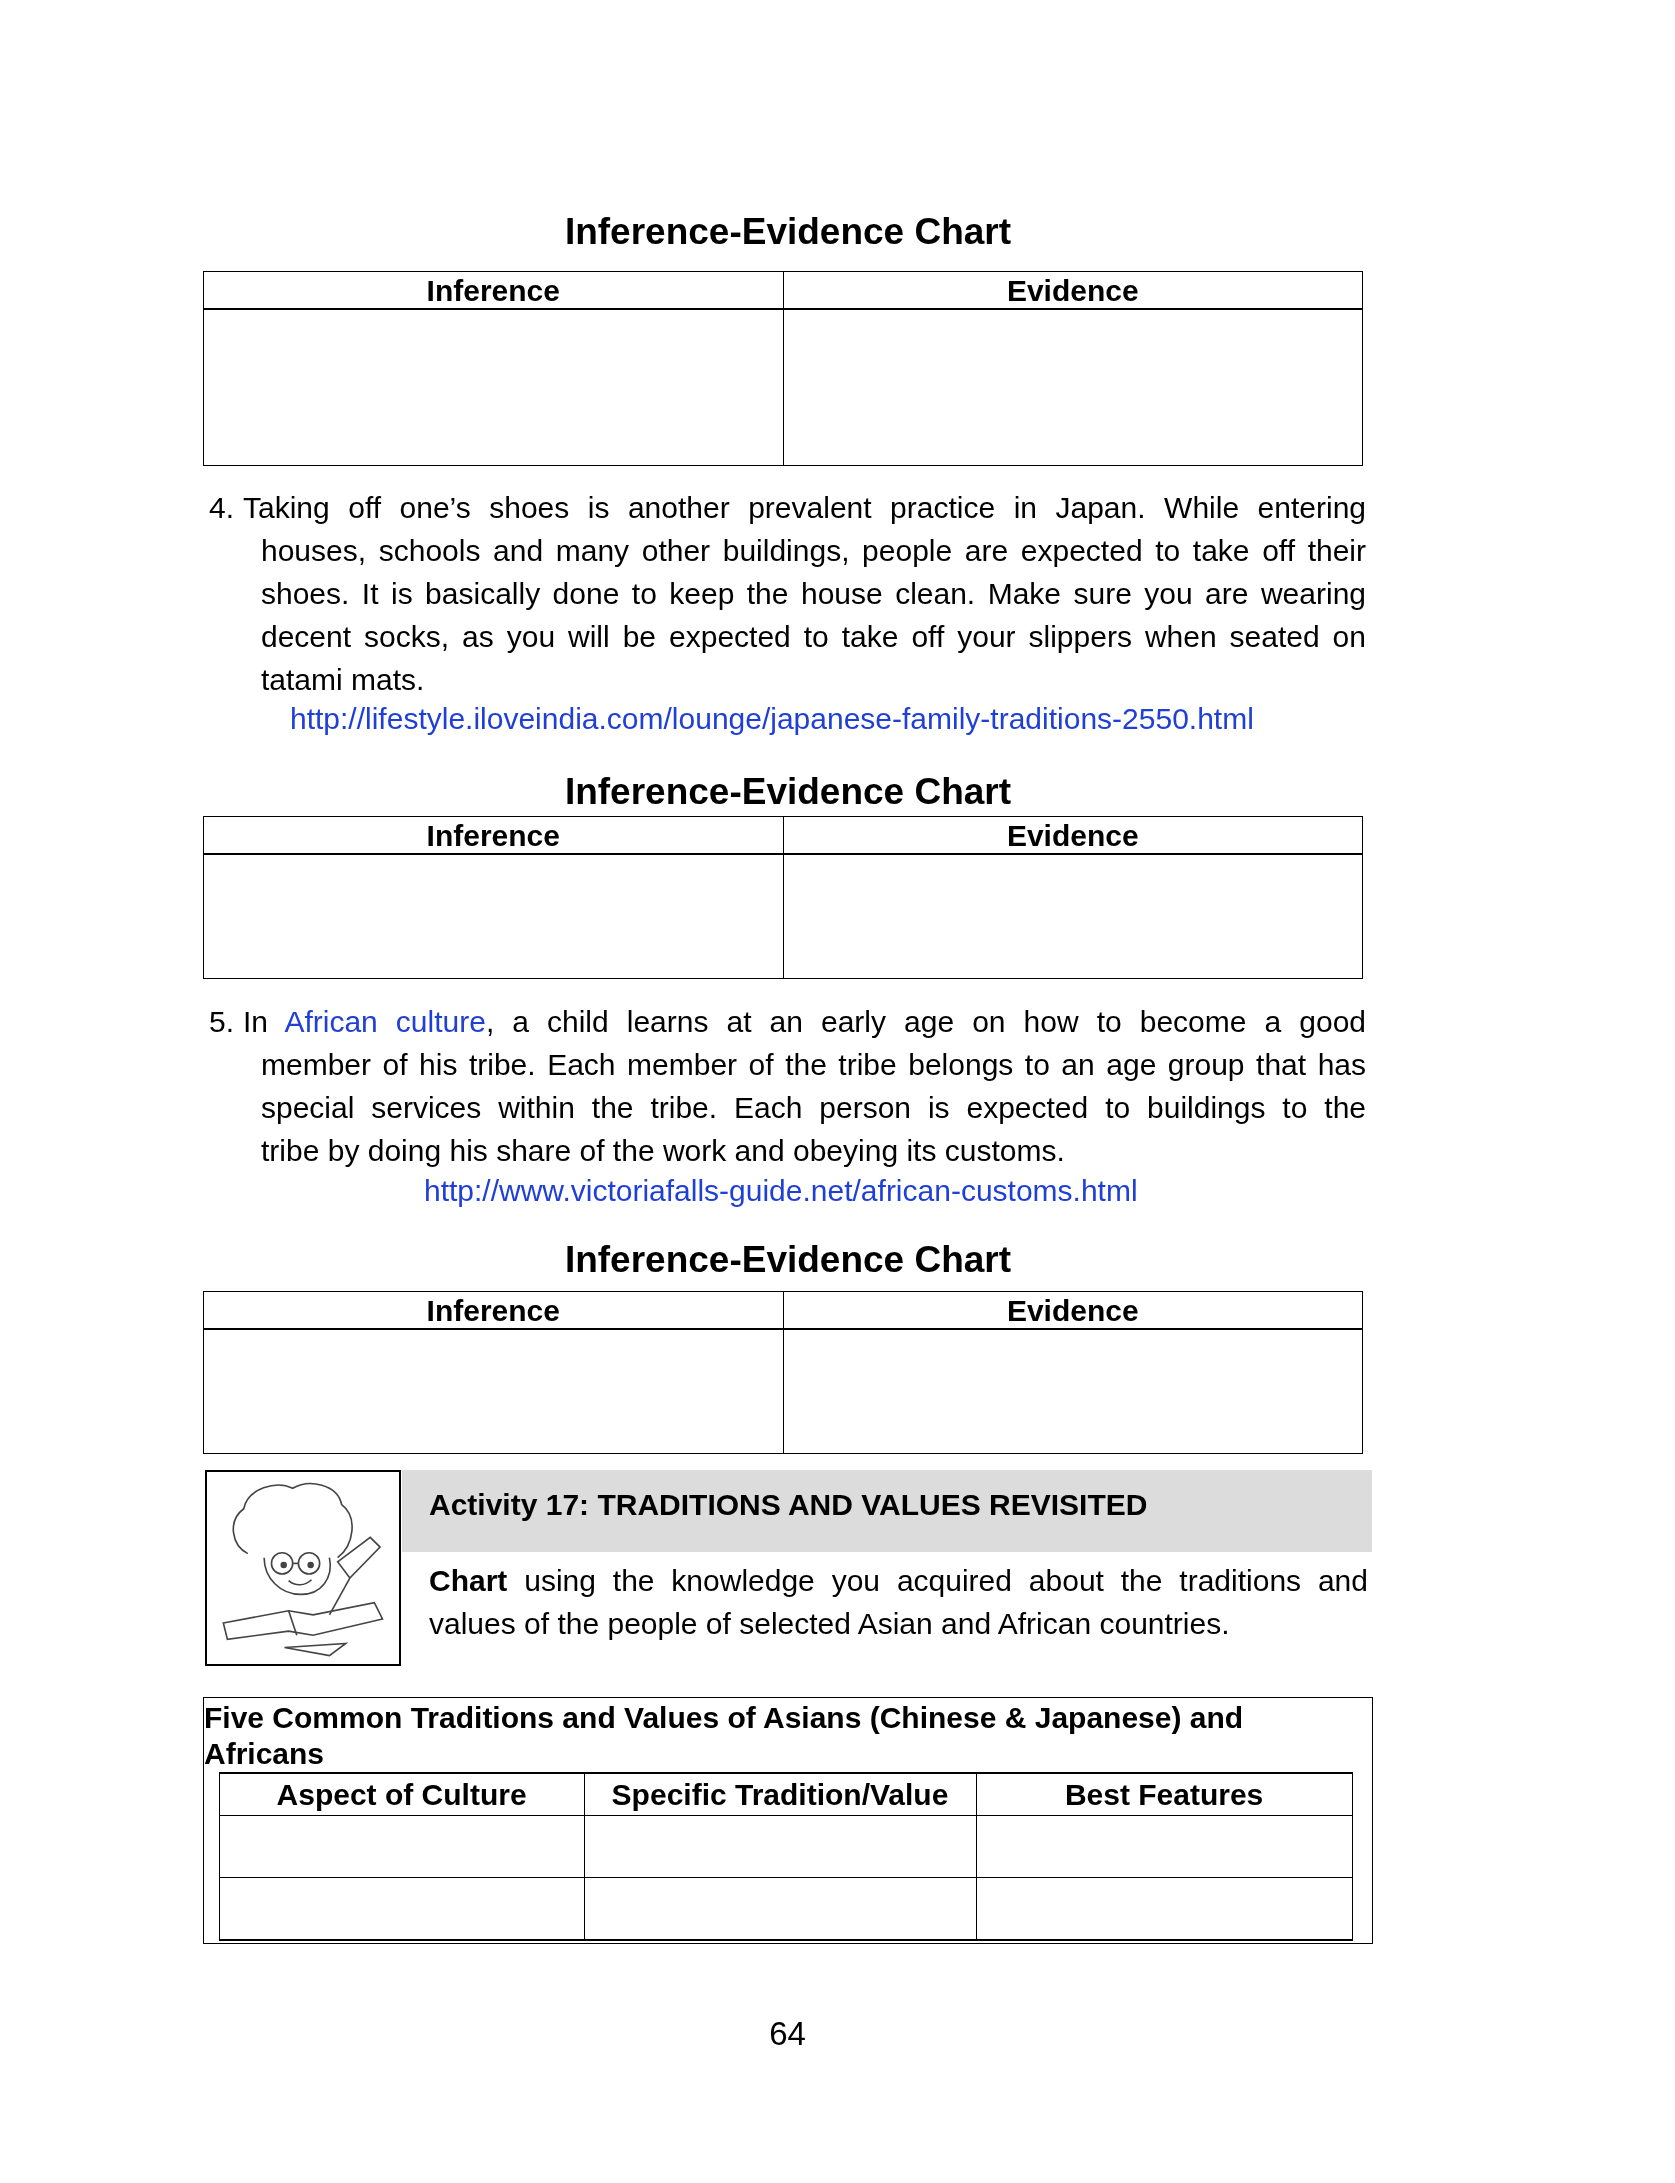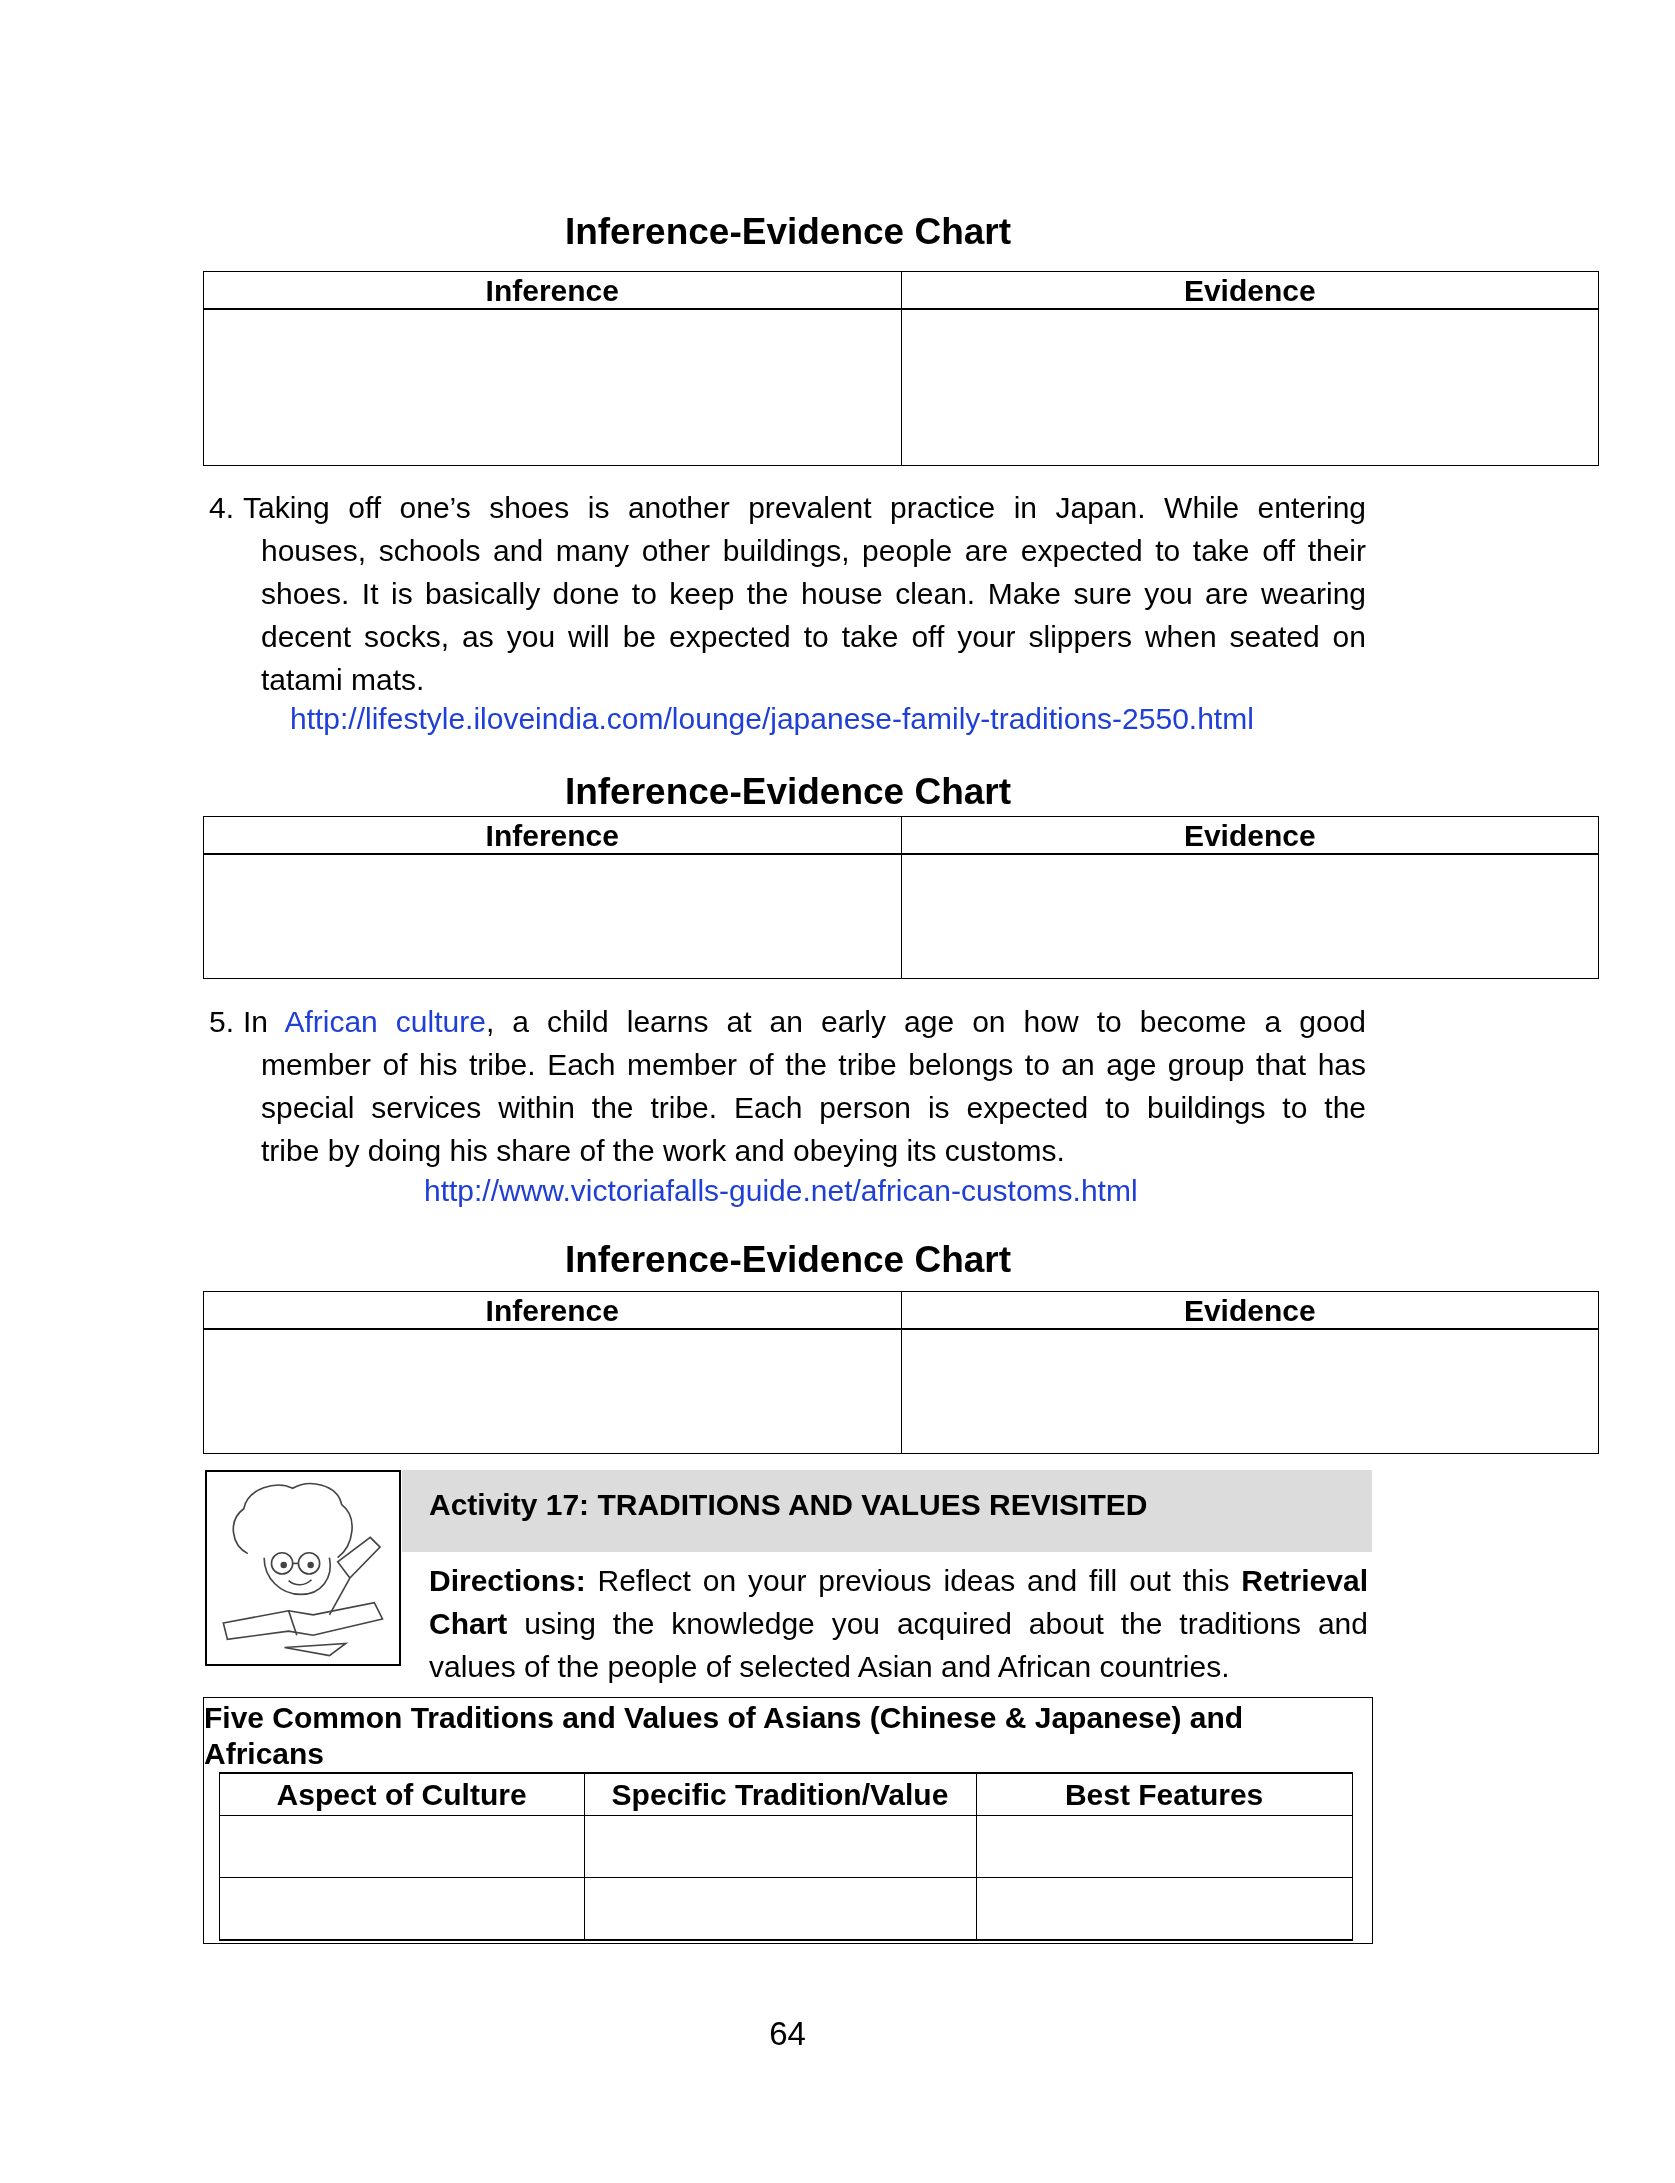--- a/index.html
+++ b/index.html
@@ -1,20 +1,20 @@
 <!DOCTYPE html>
 <html style="font-size:13px"><head>
 <meta charset="utf-8">
 <style>
   html, body { margin: 0; padding: 0; background: #ffffff; }
   body { width: 1675px; height: 2183px; position: relative; overflow: hidden;
          font-family: "Liberation Sans", sans-serif; color: #000; }
   .abs { position: absolute; }
   .chart-title { left: 203px; width: 1170px; text-align: center; font-weight: bold; font-size: 37px; line-height: 36px; }
-  table.ie { position: absolute; left: 203px; width: 1396px; border-collapse: collapse; table-layout: fixed; }
+  table.ie { position: absolute; left: 203px; width: 1160px; border-collapse: collapse; table-layout: fixed; }
   table.ie th { border: 1.6px solid #000; font-size: 30px; font-weight: bold; height: 36px; padding: 0; line-height: 33px; text-align: center; vertical-align: middle; }
   table.ie td { border: 1.6px solid #000; padding: 0; }
   table.ie tr.hdr th { border-bottom: 2.5px solid #000; }
   .para { left: 209px; width: 1157px; font-size: 30px; line-height: 43px; text-align: justify; }
   .para .num { position: absolute; left: 0; top: 0; }
   .para .line { display: block; padding-left: 52px; text-align: justify; text-align-last: justify; white-space: nowrap; }
   .para .line.first { padding-left: 34px; }
   .para .line.last { text-align-last: left; }
   .link { color: #1f3fd6; text-underline-offset: 4.1px; font-size: 30px; line-height: 36px; white-space: nowrap; }
   .activity-img { left: 205px; top: 1470px; width: 196px; height: 196px; border: 2.5px solid #000; box-sizing: border-box; background: #fff; }
@@ -122,21 +122,20 @@
       <line x1="175" y1="130" x2="150" y2="175"></line>
       <path d="M20 185 L100 170 L130 175 L205 160 L215 180 L130 200 L100 195 L25 205 Z"></path>
       <path d="M100 170 L110 200"></path>
       <path d="M95 215 L170 210 L150 225 Z"></path>
     </g>
   </svg>
 </div>
 <div class="abs activity-header"></div>
 <div class="abs activity-title">Activity 17: TRADITIONS AND VALUES REVISITED</div>
 <div class="abs directions">
-  <span class="line"><b>Directions:</b><span> Reflect on your previous ideas and fill out this </span><b>Retrieval</b></span>
   <span class="line"><b>Chart</b><span> using the knowledge you acquired about the traditions and</span></span>
   <span class="line last">values of the people of selected Asian and African countries.</span>
 </div>
 
 <div class="abs retrieval">
   <div class="retrieval-title">
     <div>Five Common Traditions and Values of Asians (Chinese &amp; Japanese) and</div>
     <div>Africans</div>
   </div>
   <table class="retrieval-inner">

